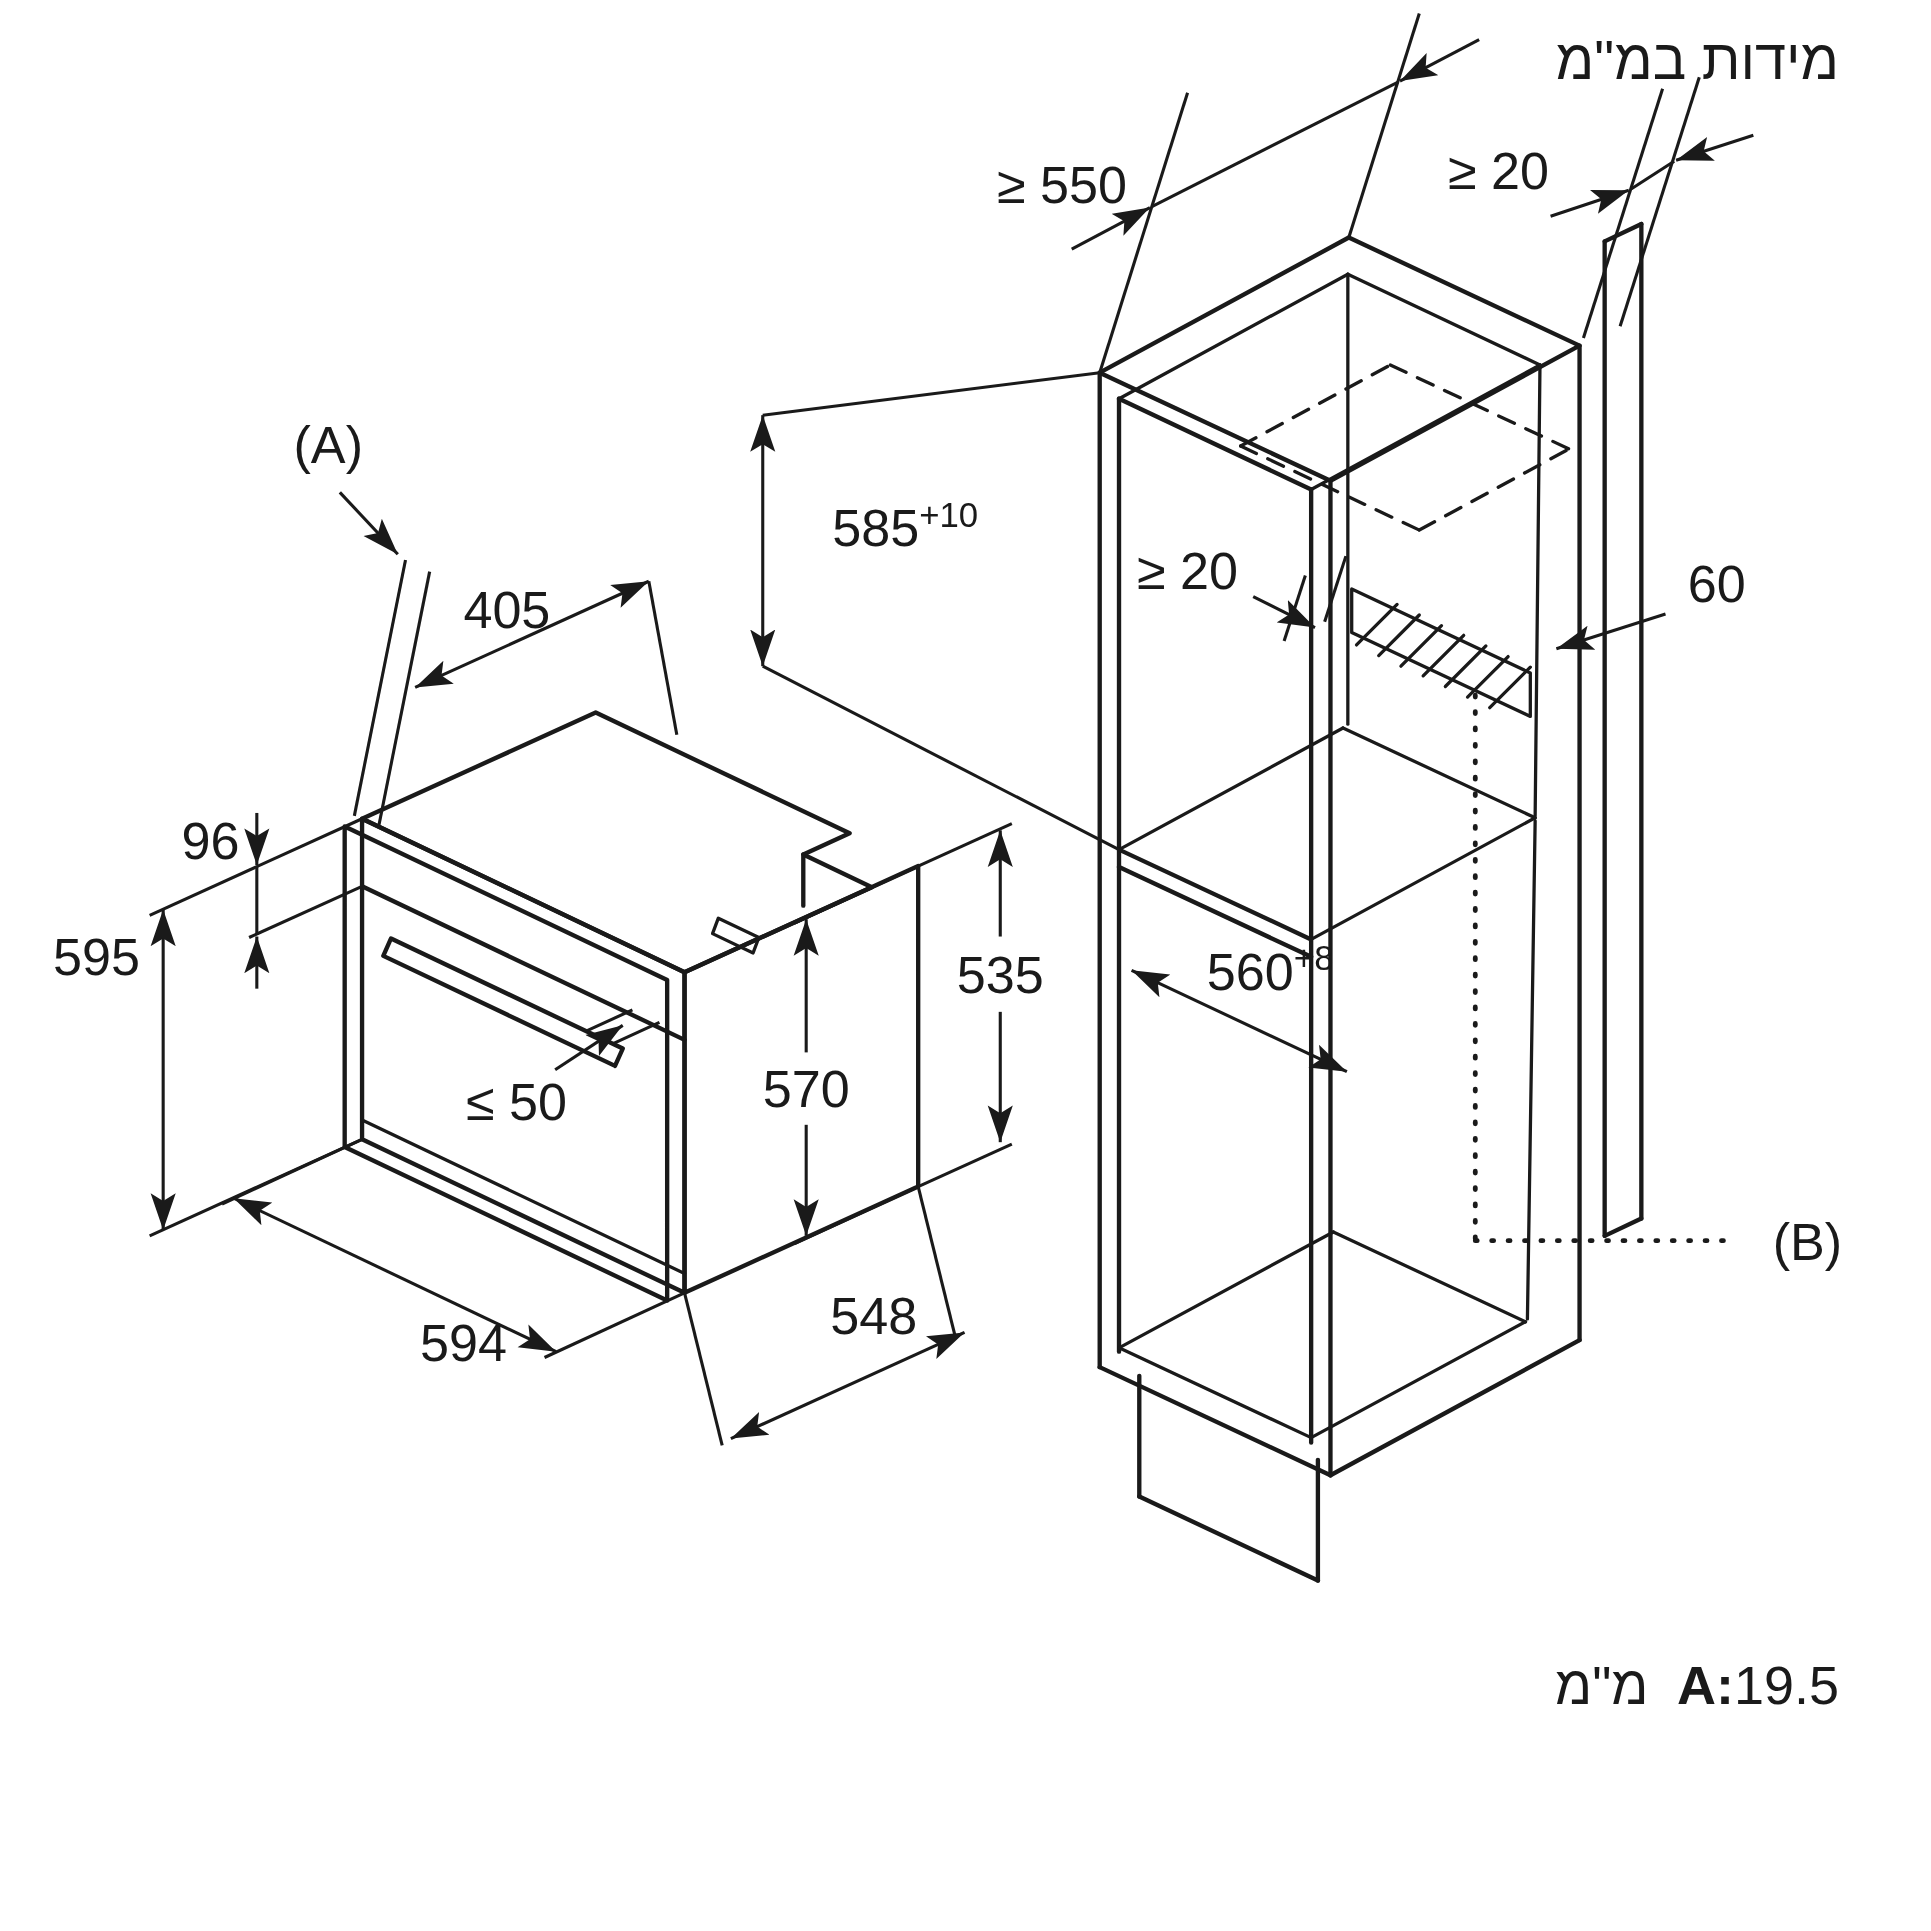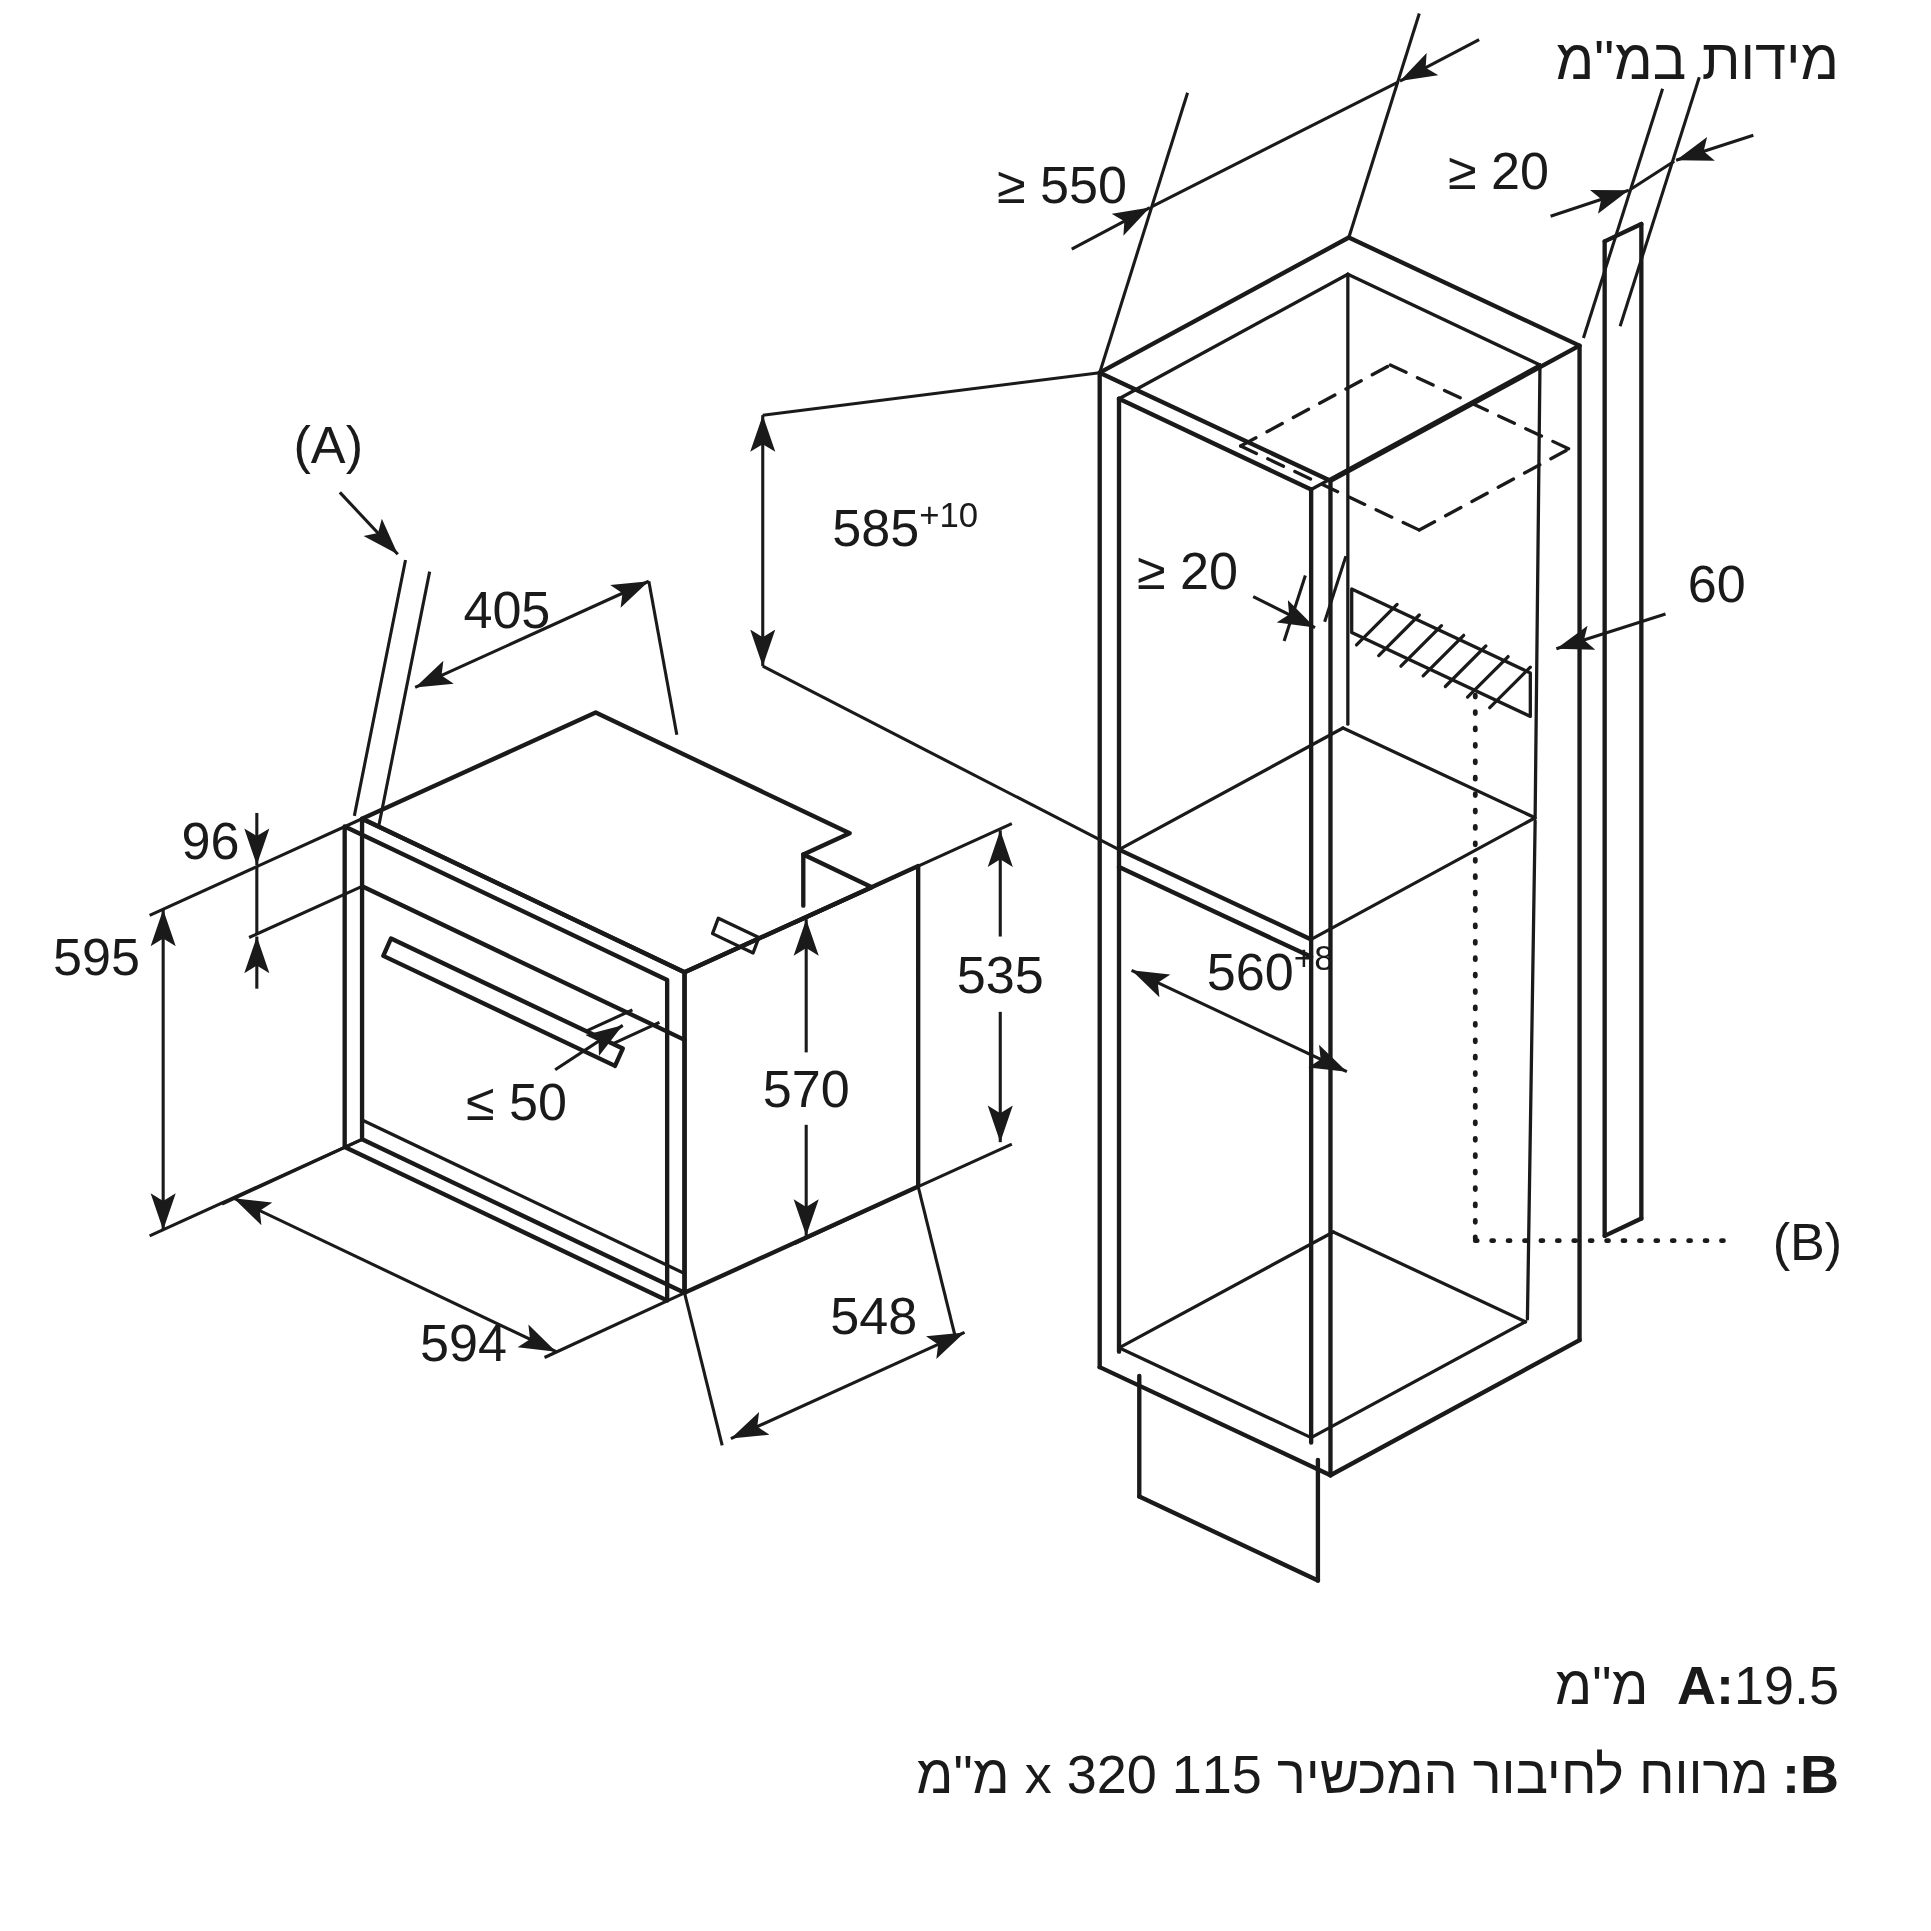--- a/index.html
+++ b/index.html
@@ -209,17 +209,16 @@
       <line class="dotted" x1="1528" y1="1285" x2="1788" y2="1285"></line>
       <text class="mid" x="1872" y="1305">(B)</text>
     </g>
   </g>
 </svg>
 
 <div class="title">מידות במ"מ</div>
 
 <div class="legend">
   <div><span class="nlabel">A:</span><span>19.5 מ"מ</span></div>
-  <div><span class="nlabel">B:</span><span>מרווח לחיבור המכשיר 115 x 320 מ"מ</span></div>
 </div>
 
 </div>
 
 
 </body></html>

